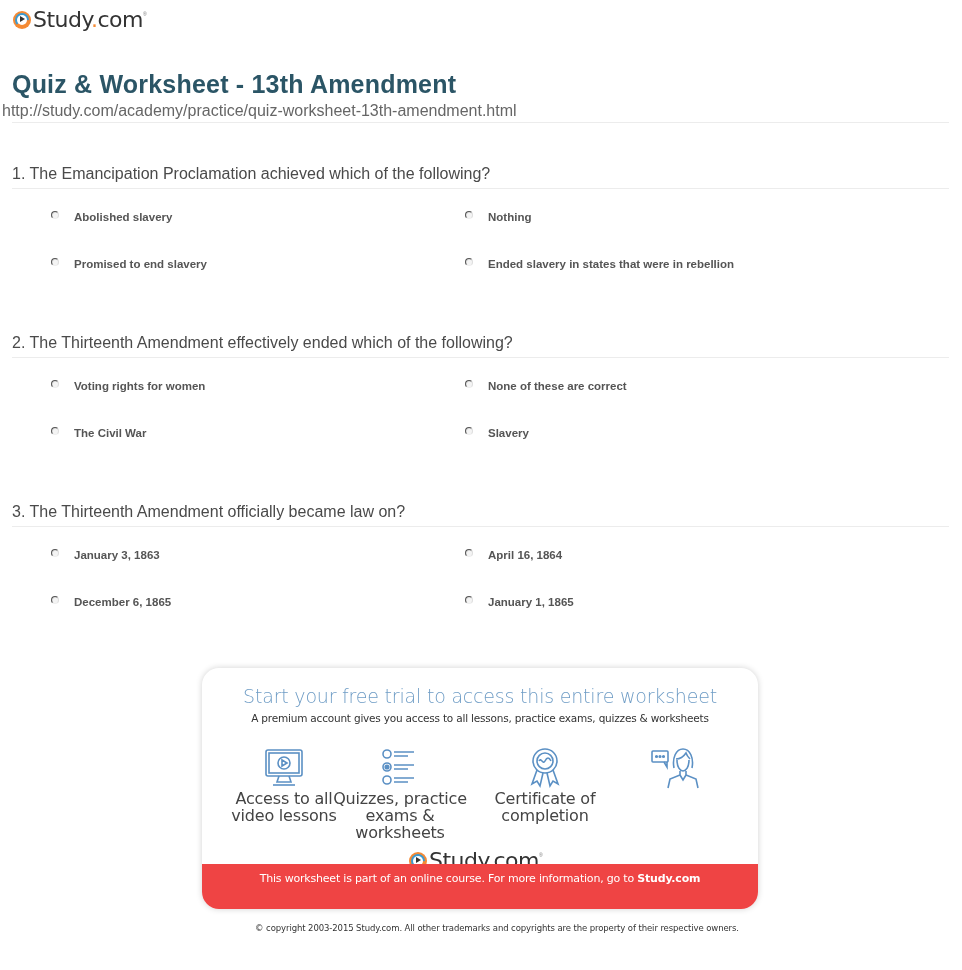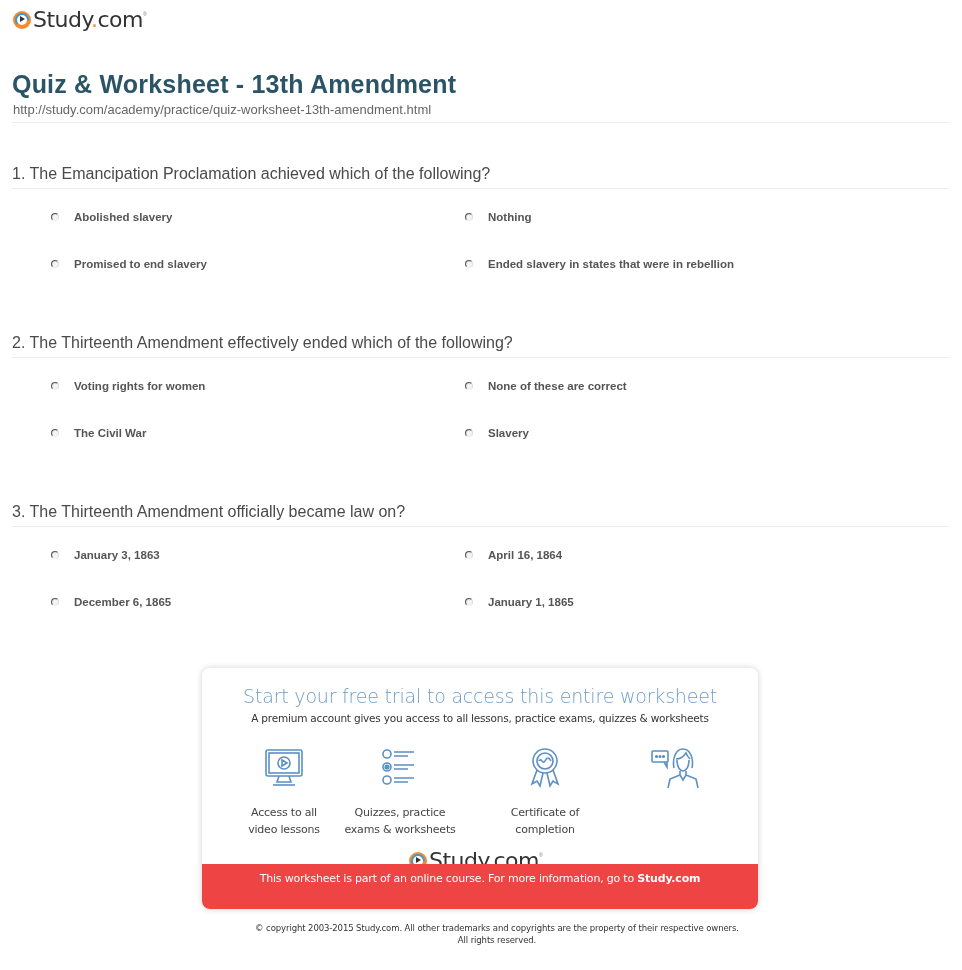--- a/index.html
+++ b/index.html
@@ -12,33 +12,33 @@
   .logo .mark .inner { position: absolute; left: 4px; top: 4px; width: 10px; height: 10px; border-radius: 50%; background: #fff; }
   .logo .mark .play { position: absolute; left: 7px; top: 5.5px; width: 0; height: 0; border-left: 5px solid #333; border-top: 3.5px solid transparent; border-bottom: 3.5px solid transparent; }
   .logo .word { font-family: "DejaVu Sans", sans-serif; color: #333; letter-spacing: -0.5px; margin-left: 2px; }
   .logo .word .dot { color: #f58a34; }
   .logo .tm { font-size: 5px; color: #777; align-self: flex-start; margin-top: 4px; }
 
   #top-logo { left: 13px; top: 7px; }
   #top-logo .word { font-size: 22px; }
 
   .title { position: absolute; left: 12px; top: 70px; font-size: 25px; font-weight: bold; color: #2b5566; letter-spacing: 0.2px; }
-  .url { position: absolute; left: 13px; top: 102px; font-size: 13px; color: #666; }
+  .url { position: absolute; left: 2px; top: 102px; font-size: 16px; color: #666; }
   .hr { position: absolute; left: 12px; right: 13px; height: 1px; background: #ececec; }
 
   .question { position: absolute; left: 12px; font-size: 16px; color: #4a4a4a; }
-  .option { position: absolute; display: flex; align-items: center; font-size: 11.5px; font-weight: bold; color: #555; }
+  .option { position: absolute; display: flex; font-size: 11.5px; font-weight: bold; color: #555; }
   .radio { width: 8px; height: 8px; border-radius: 50%; background: radial-gradient(circle at 60% 60%, #f4f4f4 0 45%, #d6d6d6 70%); border-left: 1.5px solid #555; border-top: 1.5px solid #555; border-right: 1px solid #ddd; border-bottom: 1px solid #eee; margin-right: 15px; flex-shrink: 0; }
 
-  .promo { position: absolute; left: 202px; top: 668px; width: 556px; height: 241px; background: #fff; border-radius: 8px; box-shadow: 0 0 6px rgba(0,0,0,0.18); overflow: hidden; }
+  .promo { position: absolute; left: 202px; top: 668px; width: 556px; height: 241px; background: #fff; border-radius: 17px; box-shadow: 0 0 6px rgba(0,0,0,0.18); overflow: hidden; }
   .promo-title { position: absolute; left: 0; right: 0; top: 17px; text-align: center; font-family: "DejaVu Sans", sans-serif; font-size: 19px; color: #6e9cc5; font-weight: 300; letter-spacing: -0.2px; }
   .promo-sub { position: absolute; left: 0; right: 0; top: 44px; text-align: center; font-family: "DejaVu Sans", sans-serif; font-size: 10.5px; color: #333; letter-spacing: -0.2px; }
   .feature { position: absolute; top: 78px; width: 150px; text-align: center; }
   .feature svg { display: block; margin: 0 auto; }
-  .feature .label { margin-top: 14px; font-family: "DejaVu Sans", sans-serif; font-size: 11px; color: #444; line-height: 17px; letter-spacing: -0.2px; }
+  .feature .label { margin-top: 0; font-family: "DejaVu Sans", sans-serif; font-size: 16px; color: #444; line-height: 17px; letter-spacing: -0.2px; }
   #promo-logo { left: 207px; top: 180px; }
   #promo-logo .word { font-size: 22px; }
   .promo-bar { position: absolute; left: 0; right: 0; bottom: 0; height: 45px; background: #ef4444; color: #fff; text-align: center; line-height: 30px; font-family: "DejaVu Sans", sans-serif; font-size: 11px; letter-spacing: -0.2px; }
   .promo-bar b { font-weight: bold; }
 
   .copyright { position: absolute; left: 0; right: 0; top: 922px; text-align: center; font-family: "DejaVu Sans", sans-serif; font-size: 8.5px; color: #333; line-height: 12px; letter-spacing: -0.1px; margin-left: 32px; }
 </style>
 </head>
 <body>
 
@@ -183,14 +183,13 @@
       </div>
     <span class="word"><span>Study</span><span class="dot">.</span><span>com</span></span>
     <span class="tm">®</span>
   </div>
 
   <div class="promo-bar"><span>This worksheet is part of an online course. For more information, go to </span><b>Study.com</b></div>
 </div>
 
 <div class="copyright">
   <div>© copyright 2003-2015 Study.com. All other trademarks and copyrights are the property of their respective owners.</div>
-  <div>All rights reserved.</div>
 </div>
 
 </body></html>

